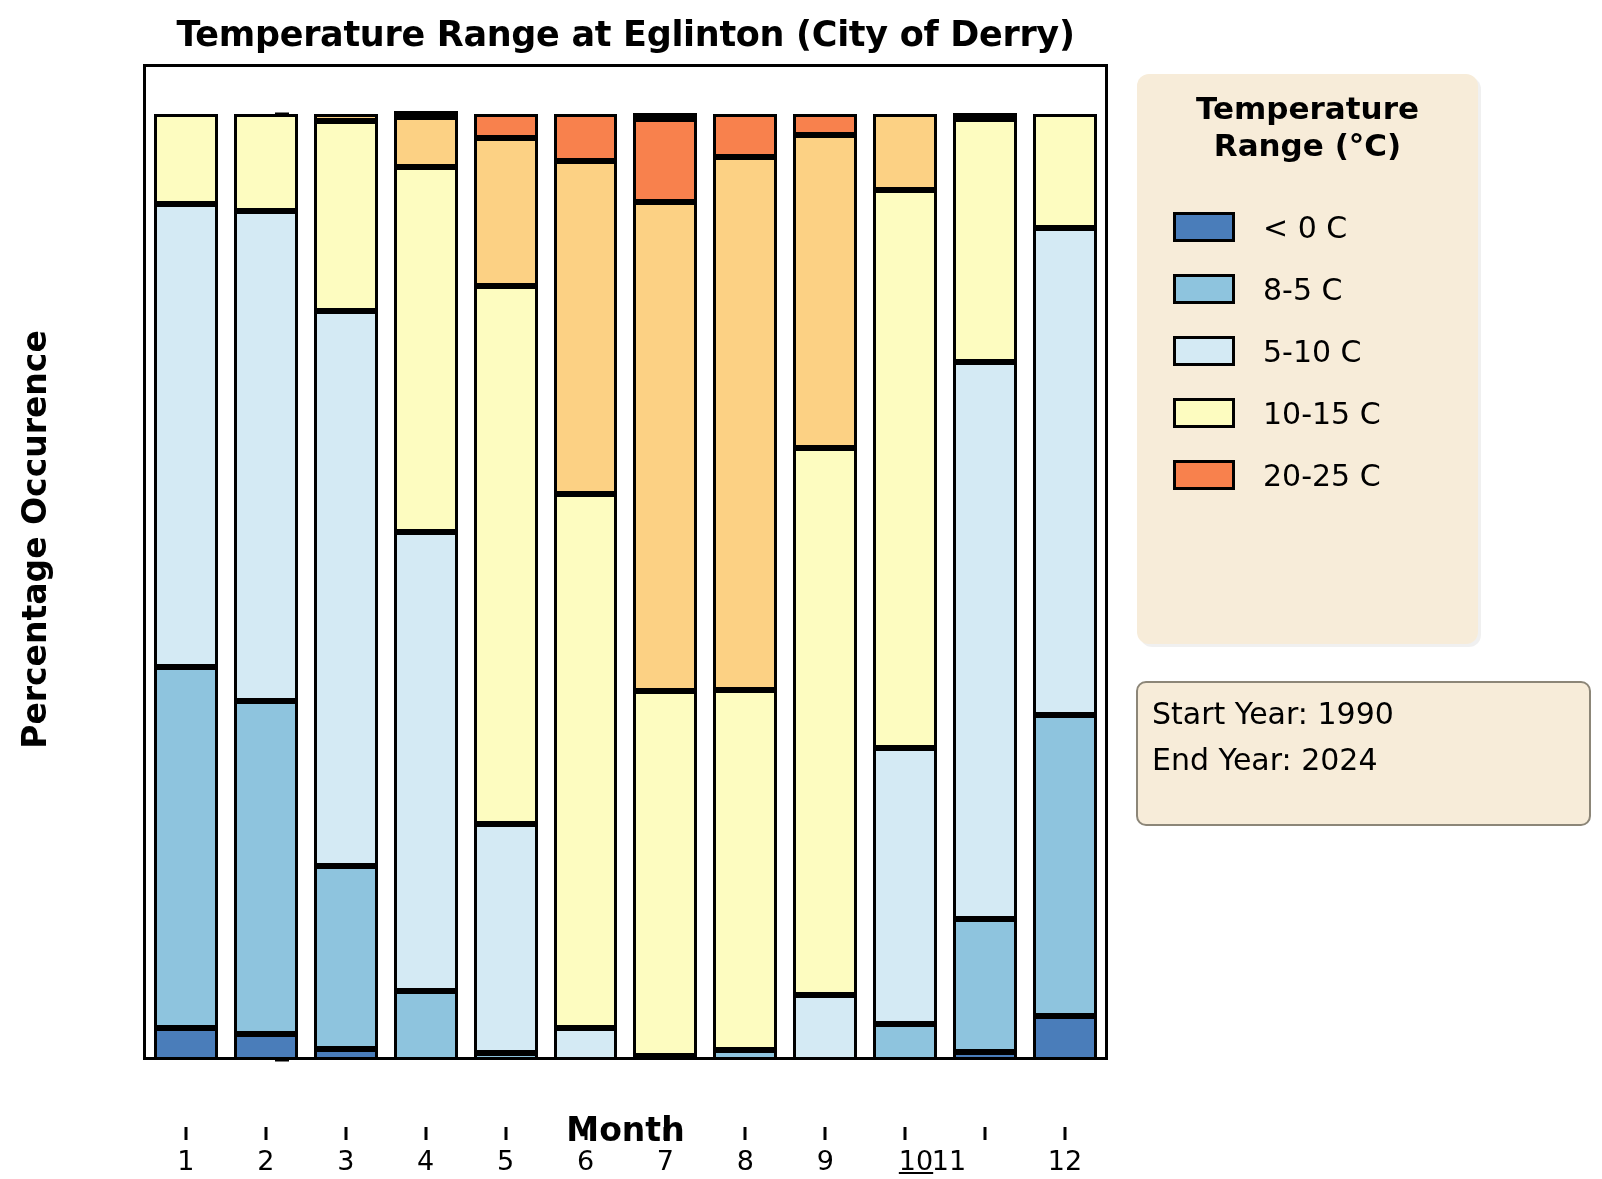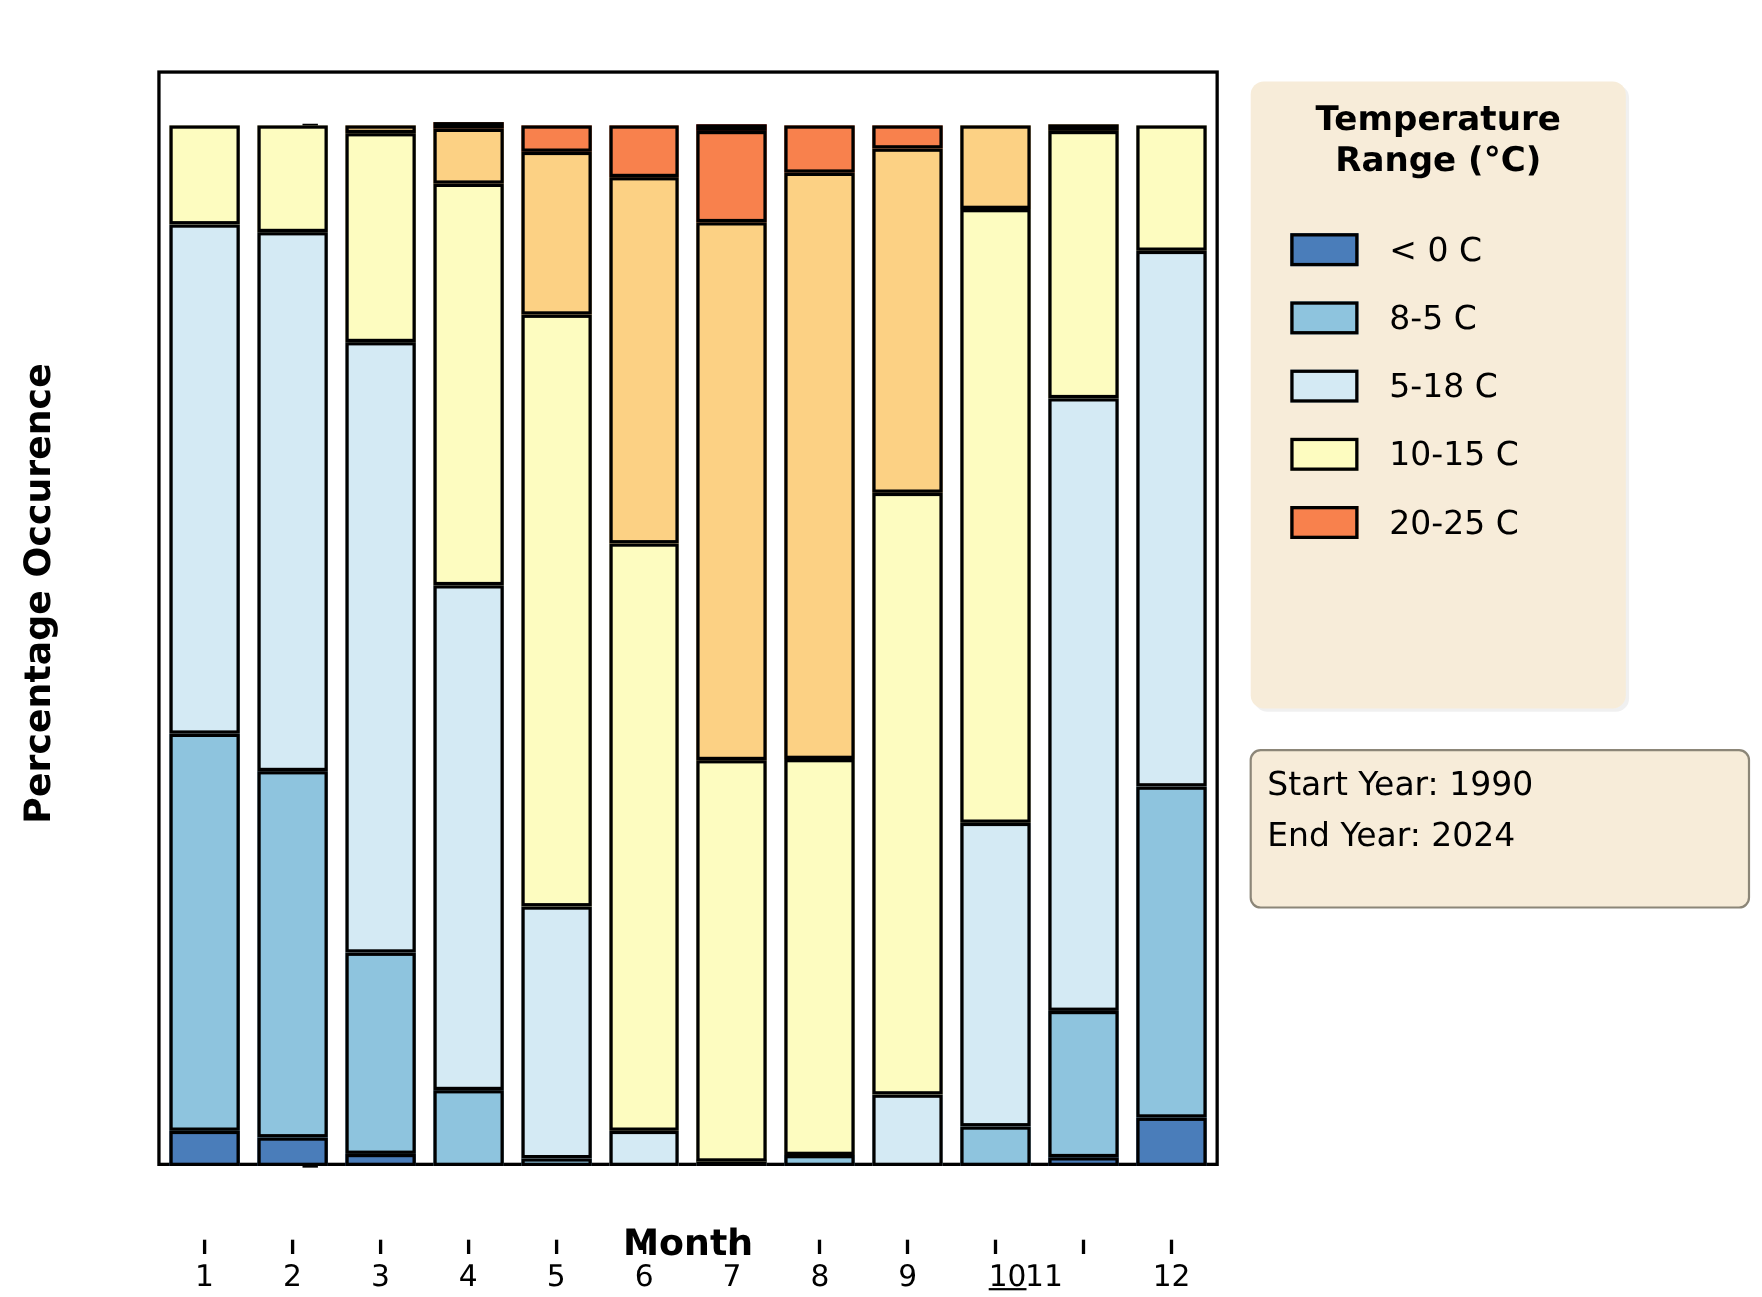--- a/index.html
+++ b/index.html
@@ -64,20 +64,21 @@
     background:#f7ecd9;border:2px solid #8c8678;border-radius:10px;
     box-sizing:border-box;padding:8px 14px 0 14px;
   }
   .info-line{font-size:30px;color:#000;line-height:1.52;white-space:nowrap;}
 </style>
 </head>
 <body>
 
 <div id="root">
 
+  <div class="chart-title">Temperature Range at Eglinton (City of Derry)</div>
 
   <div class="ylabel">Percentage Occurence</div>
   <div class="xlabel">Month</div>
 
   <div class="plot-frame"></div>
   <div class="plot-inner" id="plot-inner">
       <div class="ytickmark" style="top: 993px;"></div>
       <div class="ytickmark" style="top: 803.8px;"></div>
       <div class="ytickmark" style="top: 614.6px;"></div>
       <div class="ytickmark" style="top: 425.4px;"></div>
@@ -192,21 +193,21 @@
         <div class="legend-item">
           <div class="legend-swatch" style="background: rgb(74, 125, 186);"></div>
           <div class="legend-text">&lt; 0 C</div>
         </div>
         <div class="legend-item">
           <div class="legend-swatch" style="background: rgb(142, 196, 222);"></div>
           <div class="legend-text">8-5 C</div>
         </div>
         <div class="legend-item">
           <div class="legend-swatch" style="background: rgb(212, 234, 244);"></div>
-          <div class="legend-text">5-18 C</div>
+          <div class="legend-text">5-10 C</div>
         </div>
         <div class="legend-item">
           <div class="legend-swatch" style="background: rgb(253, 252, 192);"></div>
           <div class="legend-text">10-15 C</div>
         </div>
         <div class="legend-item">
           <div class="legend-swatch" style="background: rgb(248, 129, 77);"></div>
           <div class="legend-text">20-25 C</div>
         </div>
       </div>

